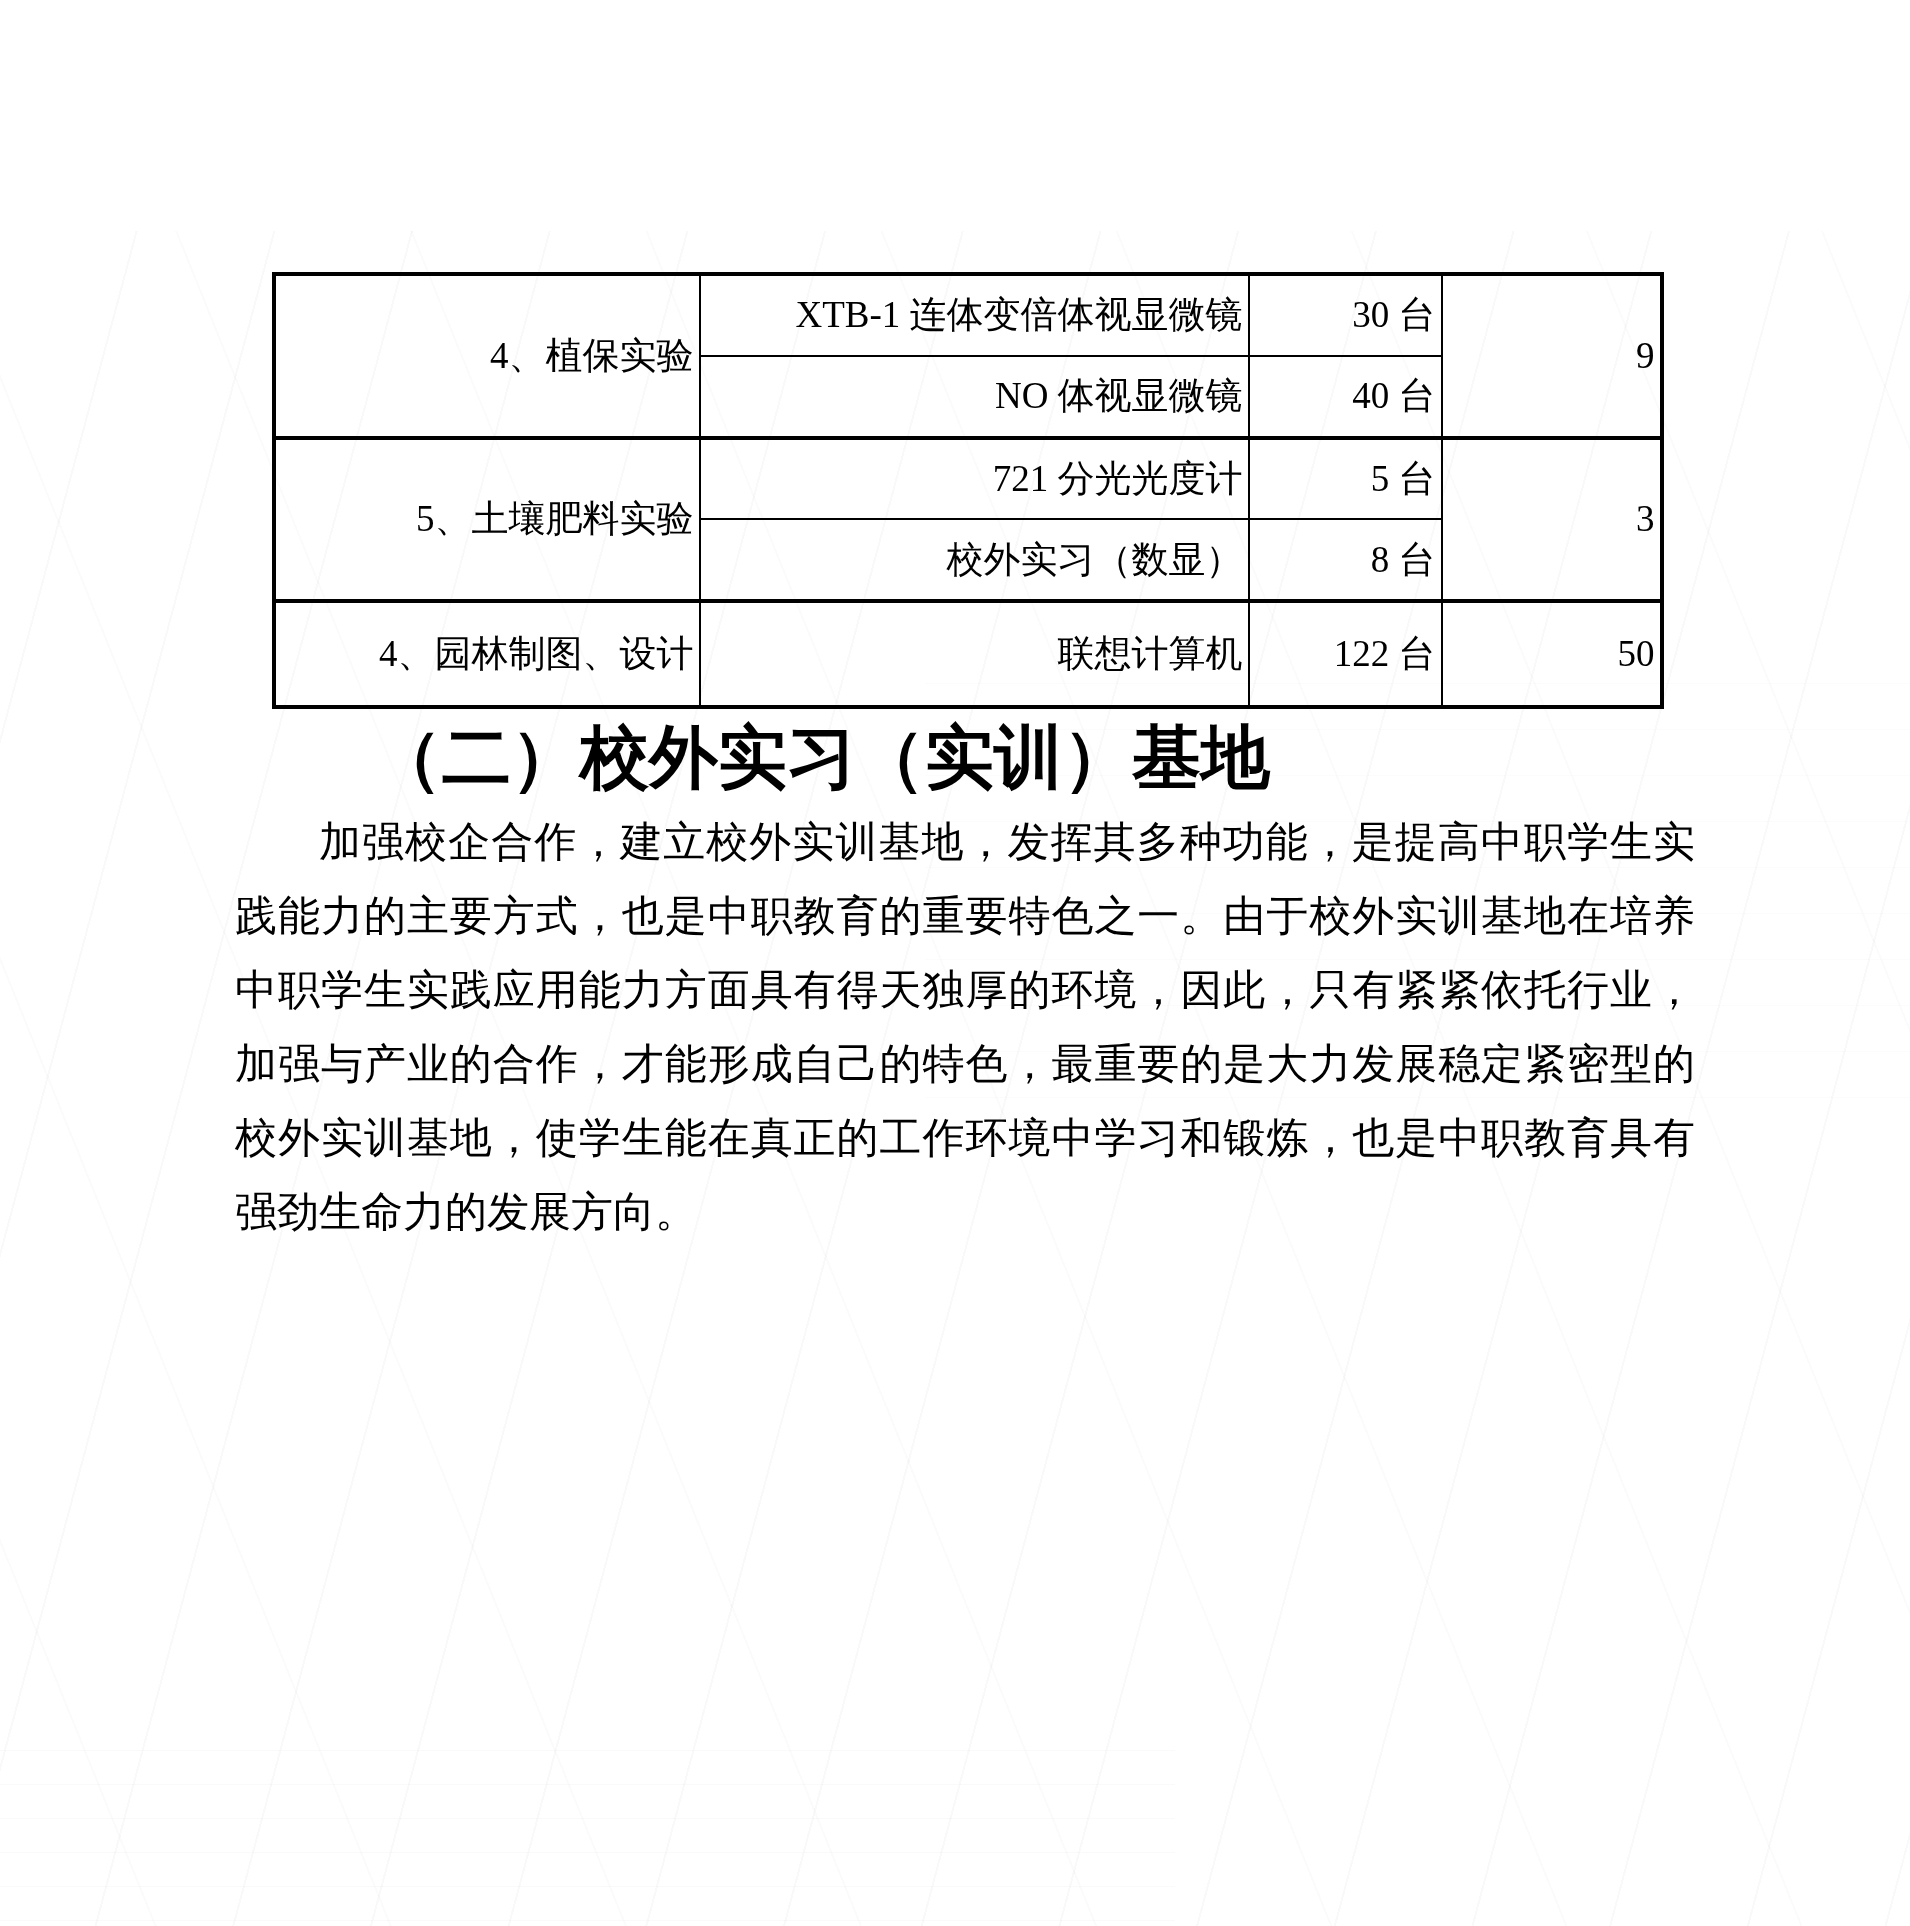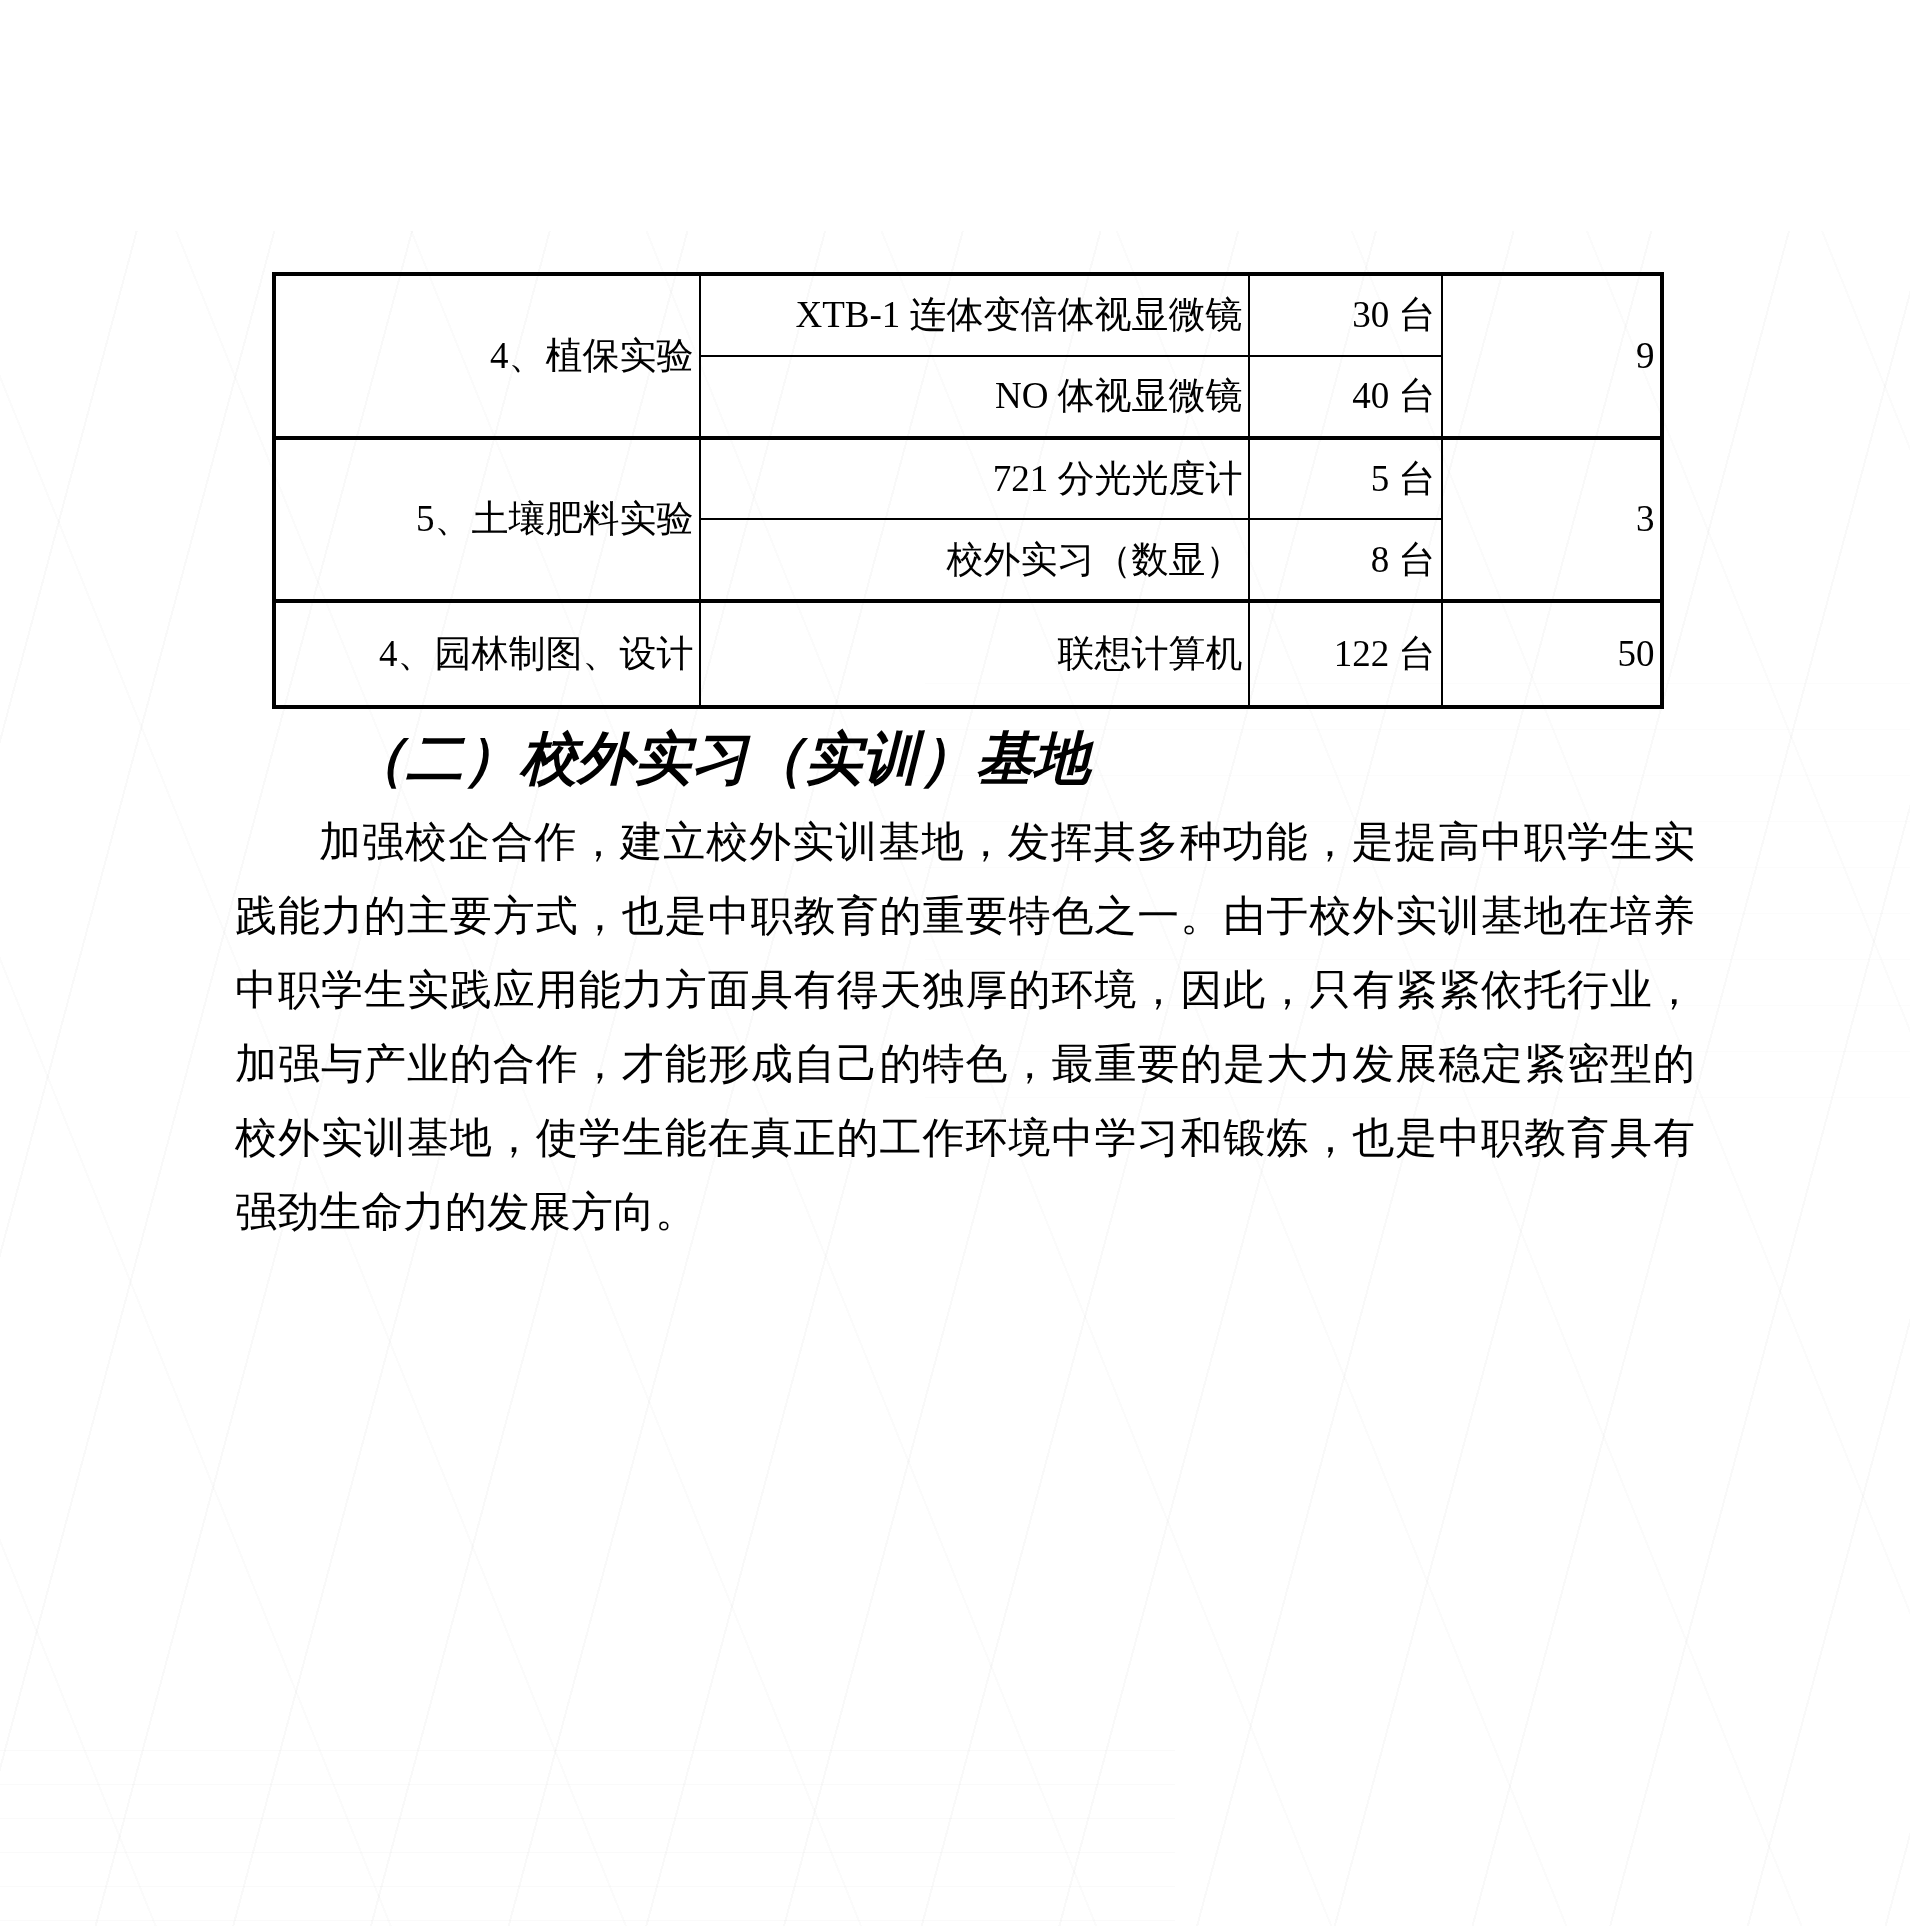--- a/index.html
+++ b/index.html
@@ -44,24 +44,23 @@
     text-align:right;vertical-align:middle;
     font-size:37px;line-height:1.3;
     padding:3.9px 5.4px;
   }
   tr.item-row td{height:71px;}
   tr.last-row td{height:94px;}
   tr.group-start td{border-top-width:4.2px;margin-left:40px;}
   
   .heading{
     margin:10px 0 0 0;
-    font-size:57px;font-weight:700;
+    font-size:69px;font-weight:700;
     line-height:79px;
     text-indent:2em;
-    font-style:italic;
   }
   .para{
     margin:7px 0 0 0;
     font-size:42px;
     line-height:74px;
     text-align:justify;
     text-indent:2em;
   }
   .para b{font-weight:700;}
 </style>

